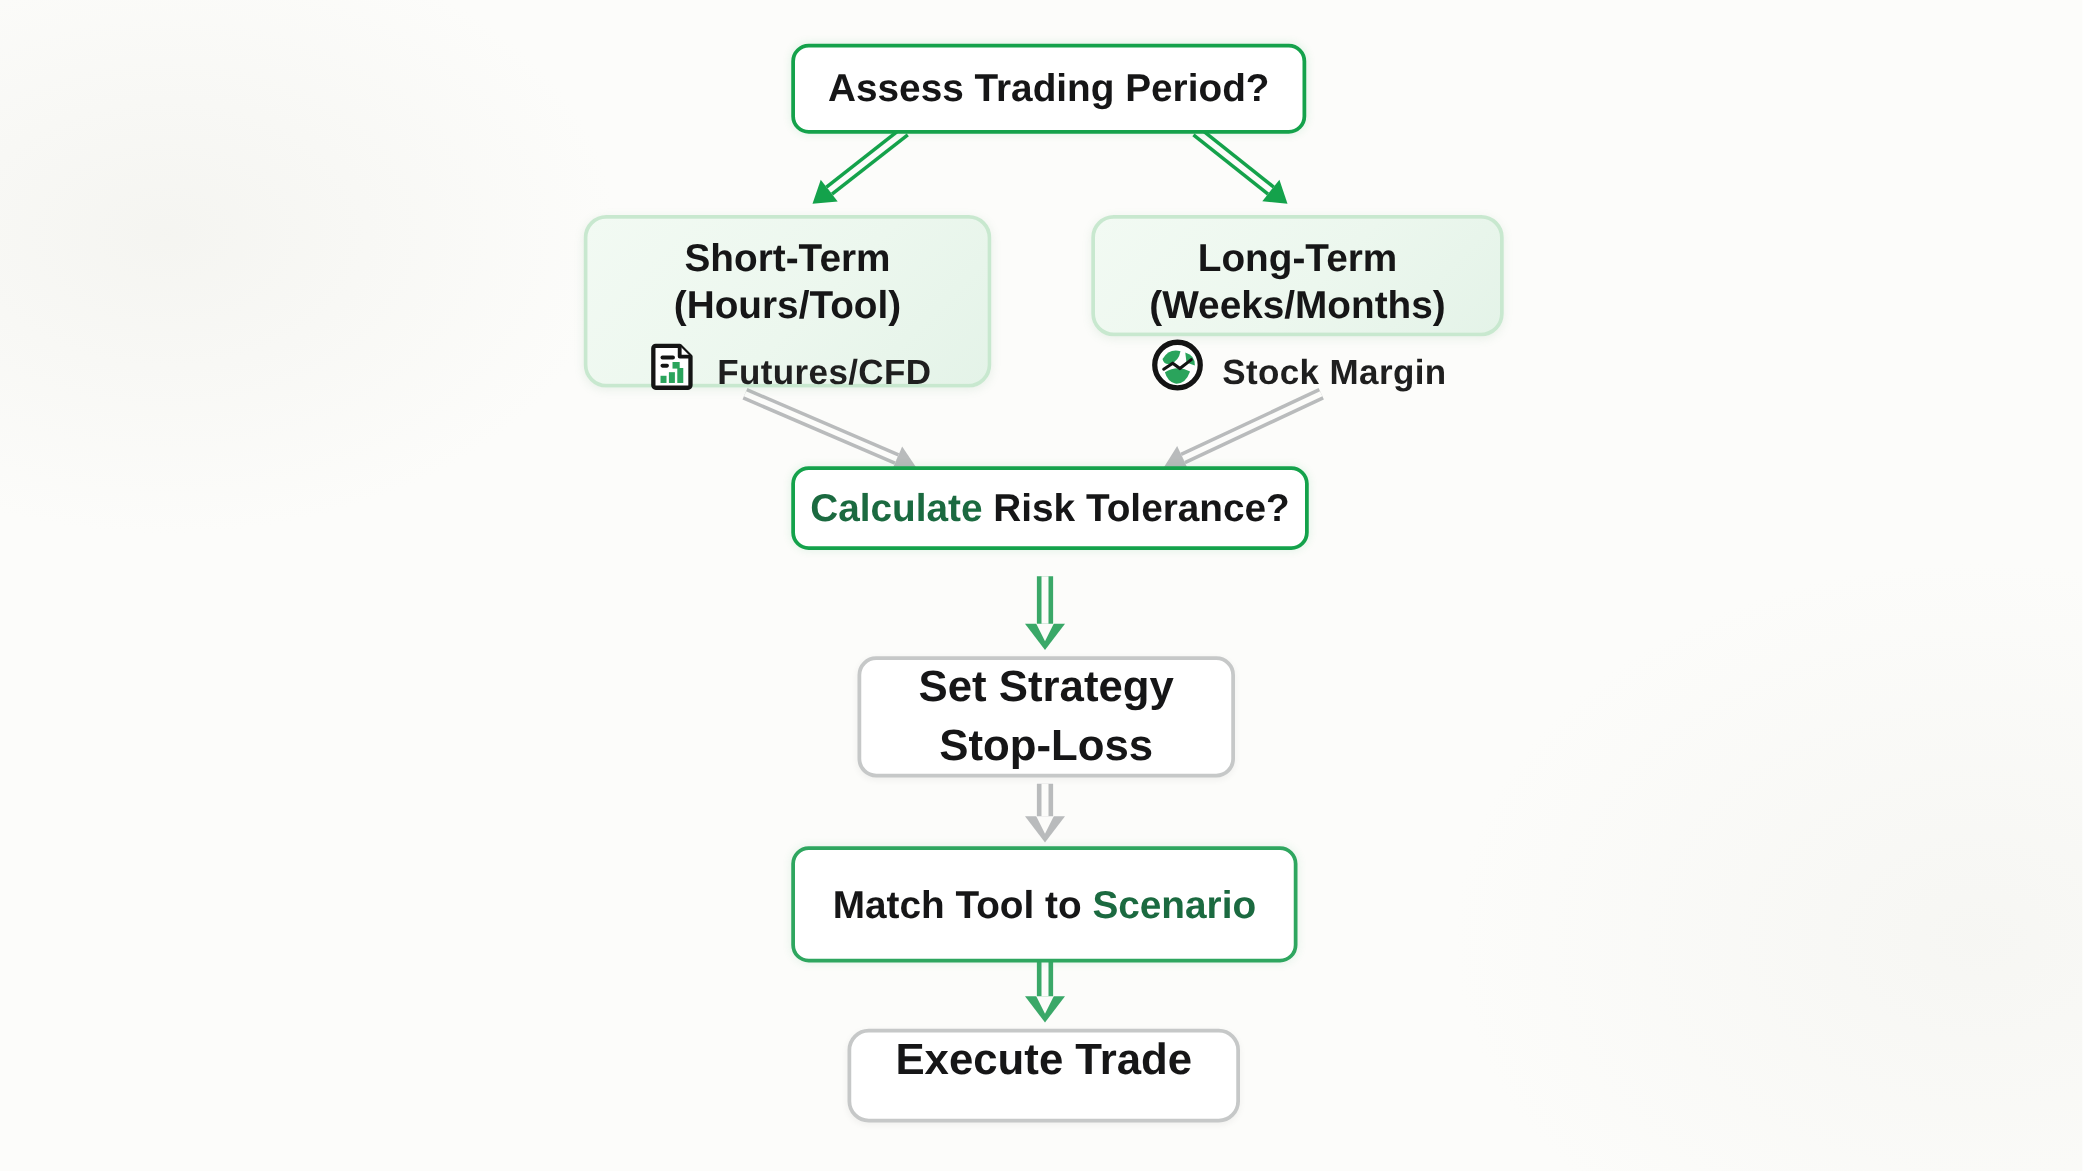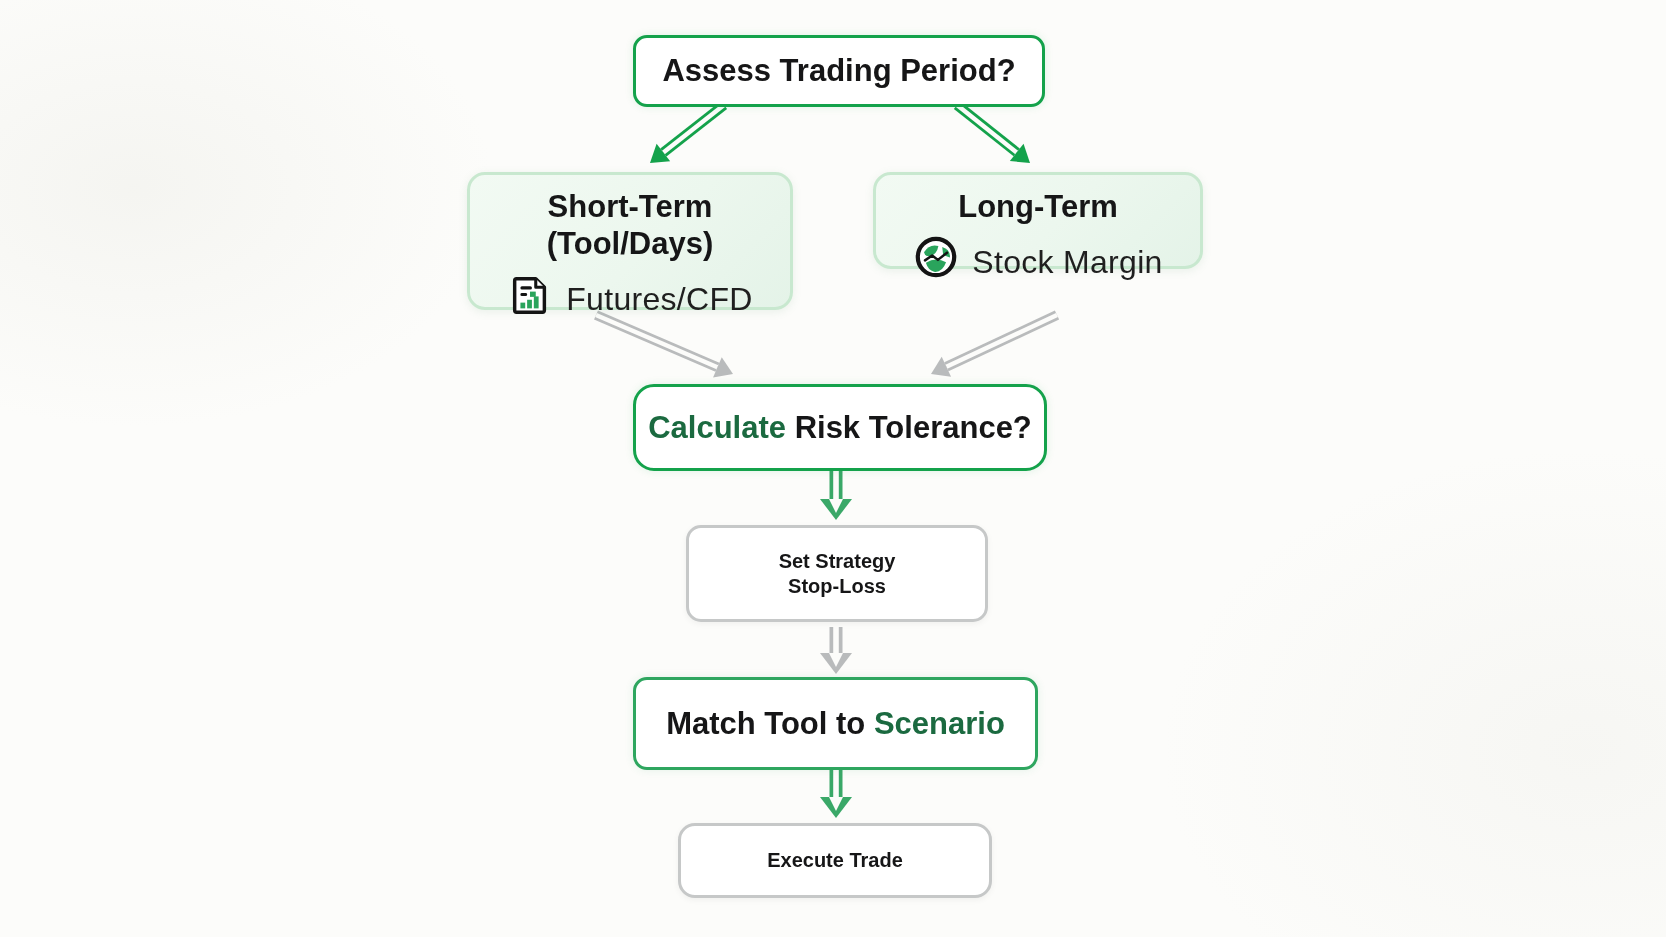--- a/index.html
+++ b/index.html
@@ -31,47 +31,48 @@
   }
   .node.green-soft-border{
     border:3.5px solid #2ea65f;
     border-radius:14px;
     font-size:31px;
     box-shadow:0 0 8px rgba(46,166,95,.12);
   }
   .node.gray{
     border:3px solid #c6c8c8;
     border-radius:15px;
-    font-size:20px;
+    font-size:35px;
     flex-direction:column;
     line-height:1.25;
     box-shadow:0 2px 6px rgba(0,0,0,.05);
+    justify-content:space-between;
   }
   .node.branch{
     border:3px solid #c8e8cf;
     border-radius:18px;
     background:linear-gradient(135deg,#f2faf3 0%,#ecf7ee 55%,#e4f3e8 100%);
     flex-direction:column;
     justify-content:flex-start;
     padding-top:13px;
     box-shadow:0 2px 8px rgba(120,170,135,.14);
   }
   .branch-title{font-size:31px;font-weight:700;line-height:37px;color:#161617;}
   .branch-sub{font-size:31px;font-weight:700;line-height:37px;color:#161617;}
   .branch-row{
     display:flex;align-items:center;justify-content:center;
     gap:13px;margin-top:7px;
   }
-  .branch-row .instrument{font-size:32px;font-weight:400;color:#1f1f1f;letter-spacing:.3px;margin-top:12px;}
+  .branch-row .instrument{font-size:28px;font-weight:700;color:#1f1f1f;letter-spacing:.3px;margin-top:12px;}
   .accent-green{color:#1b6a40;}
   .main-dark{color:#161617;}
   #node-assess{left:633px;top:35px;width:412px;height:72px;}
   #node-short{left:467px;top:172px;width:326px;height:138px;}
   #node-long{left:873px;top:172px;width:330px;height:97px;}
-  #node-calculate{left:633px;top:384px;width:414px;height:87px;border-radius:21px;}
+  #node-calculate{left:633px;top:373px;width:414px;height:67px;}
   #node-set-strategy{left:686px;top:525px;width:302px;height:97px;}
   #node-match{left:633px;top:677px;width:405px;height:93px;}
   #node-execute{left:678px;top:823px;width:314px;height:75px;border-radius:17px;}
   .icon-svg{display:block;}
 </style>
 </head>
 <body>
 
 <div class="canvas">
 
@@ -115,38 +116,39 @@
         <line x1="836" y1="753" x2="836" y2="797" stroke="#fcfcfa" stroke-width="5.6"></line>
       </g>
     </svg>
 
   <div class="node green-strong" id="node-assess">
     <span>Assess Trading Period?</span>
   </div>
 
   <div class="node branch" id="node-short">
     <div class="branch-title">Short-Term</div>
-    <div class="branch-sub">(Tool/Days)</div>
+    <div class="branch-sub">(Hours/Tool)</div>
     <div class="branch-row">
       <svg class="icon-svg" width="46" height="46" viewBox="0 0 48 48">
         <path d="M10 8 h20 l9 9 v24 a2 2 0 0 1 -2 2 h-27 a2 2 0 0 1 -2 -2 v-31 a2 2 0 0 1 2 -2 z" fill="#ffffff" stroke="#141414" stroke-width="3.6" stroke-linejoin="round"></path>
         <path d="M30 8 v9 h9" fill="#ffffff" stroke="#141414" stroke-width="3.2" stroke-linejoin="round"></path>
         <rect x="14" y="16" width="12" height="3.4" rx="1.6" fill="#141414"></rect>
         <rect x="14" y="23" width="7" height="3.2" rx="1.5" fill="#141414"></rect>
         <rect x="24" y="21.5" width="6" height="5.5" fill="#2aa45c"></rect>
         <rect x="14" y="33" width="5" height="6" fill="#2aa45c"></rect>
         <rect x="21" y="30" width="5" height="9" fill="#2aa45c"></rect>
         <rect x="28" y="26.5" width="5" height="12.5" fill="#2aa45c"></rect>
       </svg>
       <span class="instrument">Futures/CFD</span>
     </div>
   </div>
 
   <div class="node branch" id="node-long">
     <div class="branch-title">Long-Term</div>
+    <div class="branch-sub">(Weeks/Months)</div>
     <div class="branch-row">
       <svg class="icon-svg" width="46" height="46" viewBox="0 0 48 48">
         <circle cx="24" cy="24" r="19" fill="#ffffff" stroke="#141414" stroke-width="4.4"></circle>
         <path d="M11.5 19 q5.5 -9 15 -6.5 q-1.5 8.5 -8.5 10.5 q-5.5 1 -6.5 -4 z" fill="#2aa45c"></path>
         <path d="M30.5 13.5 q8.5 2.5 8 11 l-7 -2.5 z" fill="#2aa45c"></path>
         <path d="M13.5 30 q10.5 -6.5 21 -0.5 q-4 11 -12.5 10 q-6.5 -2 -8.5 -9.5 z" fill="#2aa45c"></path>
         <path d="M12.5 27.5 l7.5 -5 l6 4.5 l9.5 -7.5" stroke="#141414" stroke-width="2.6" fill="none" stroke-linecap="round" stroke-linejoin="round"></path>
       </svg>
       <span class="instrument">Stock Margin</span>
     </div>

